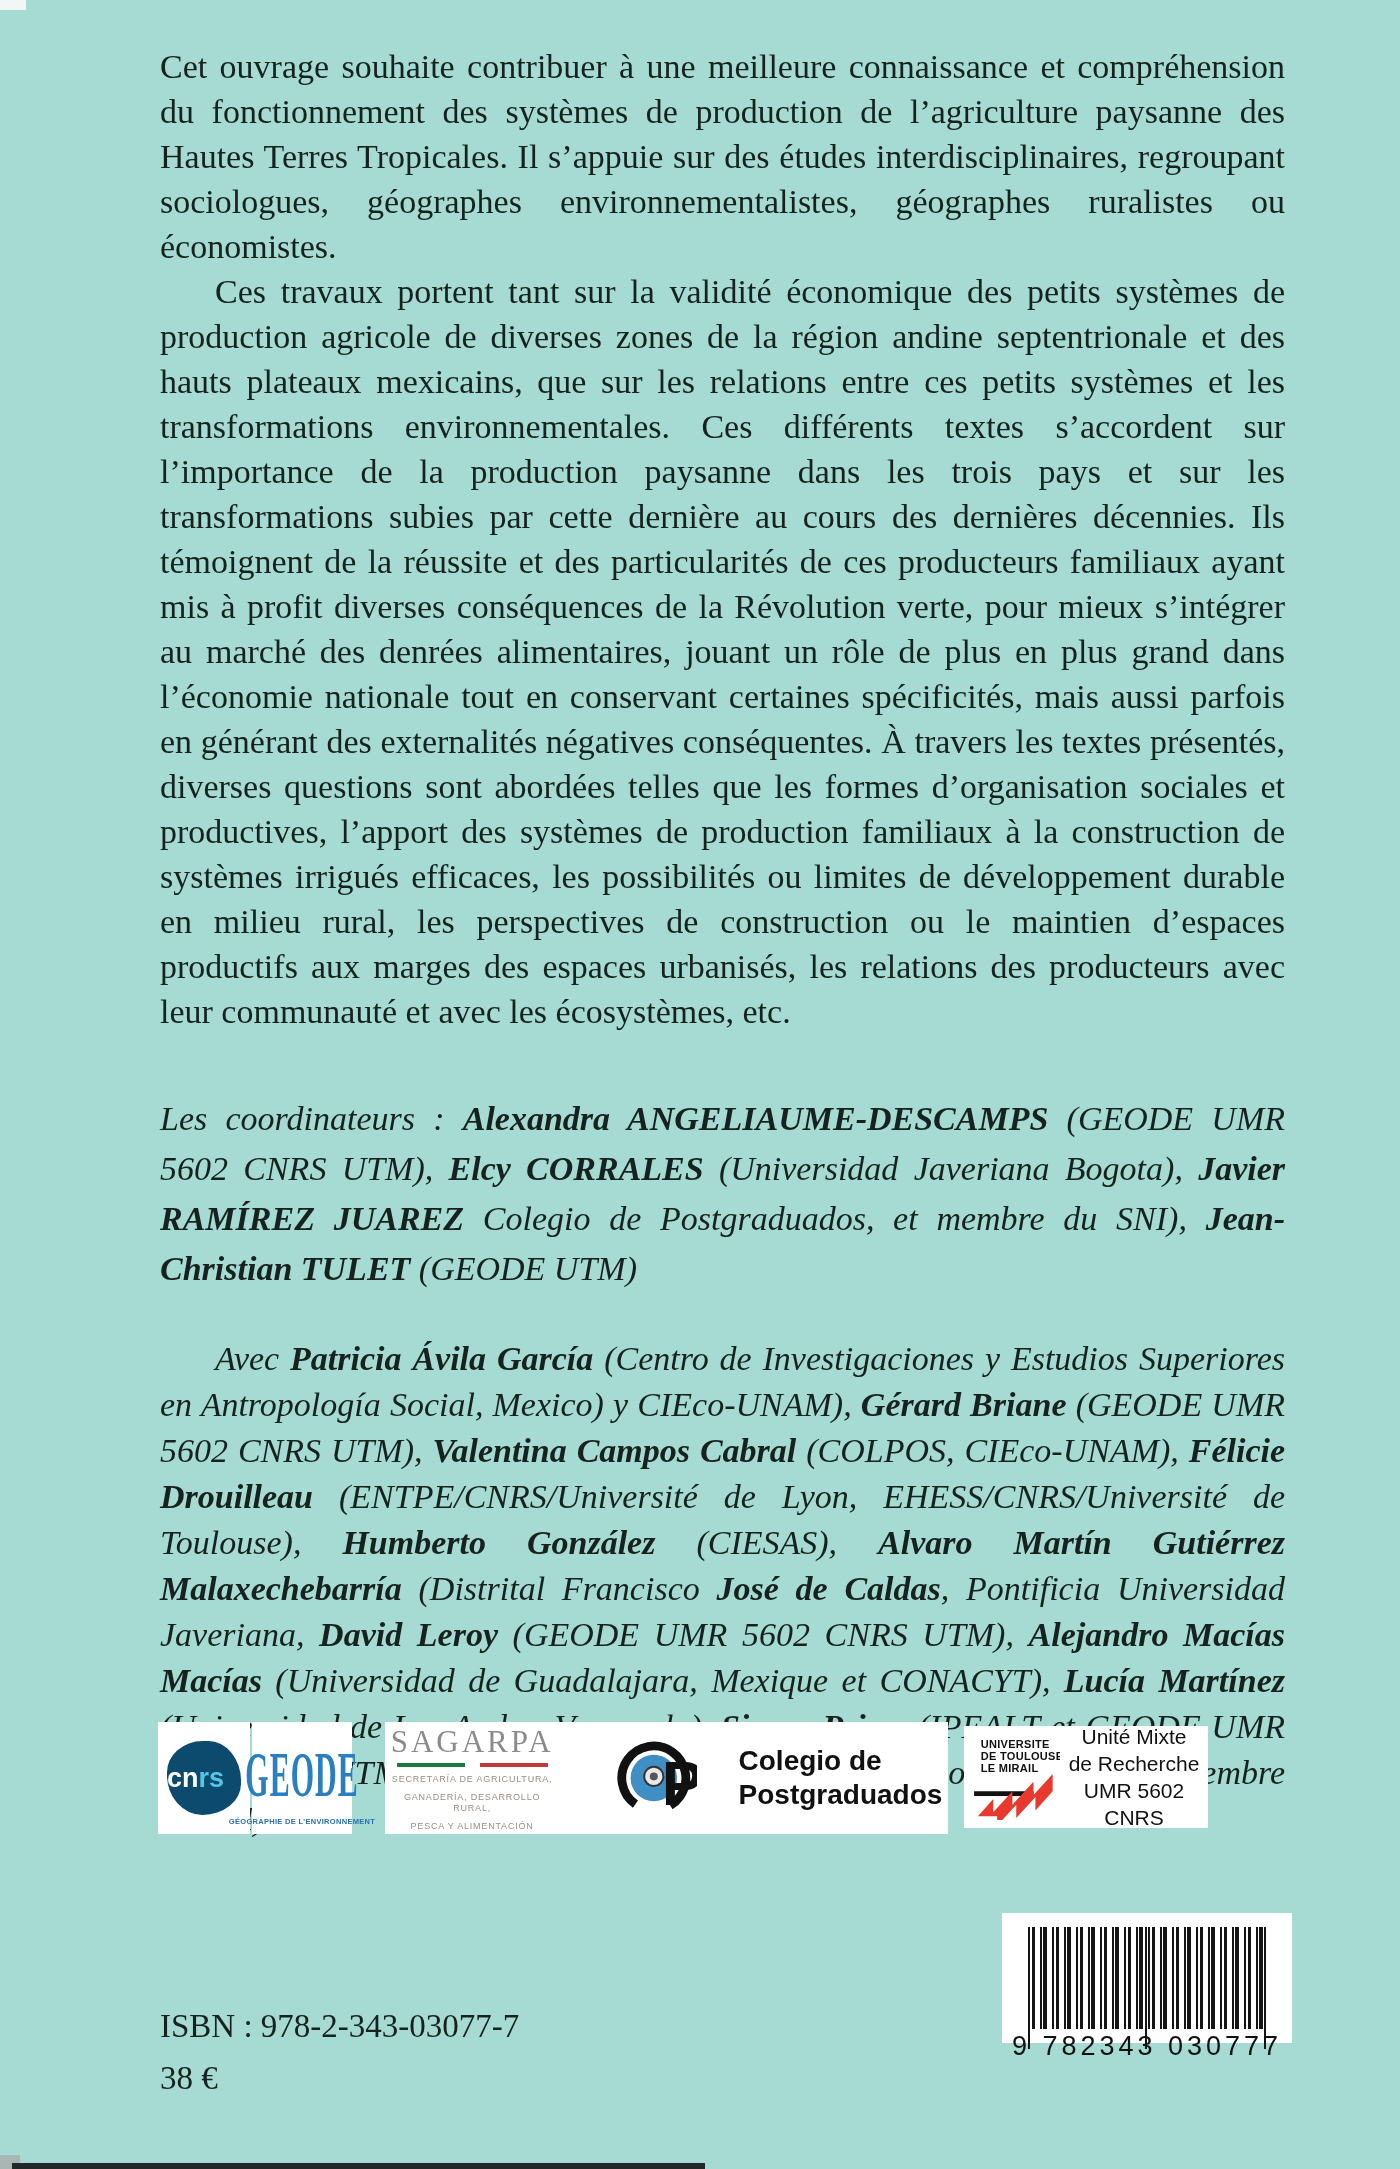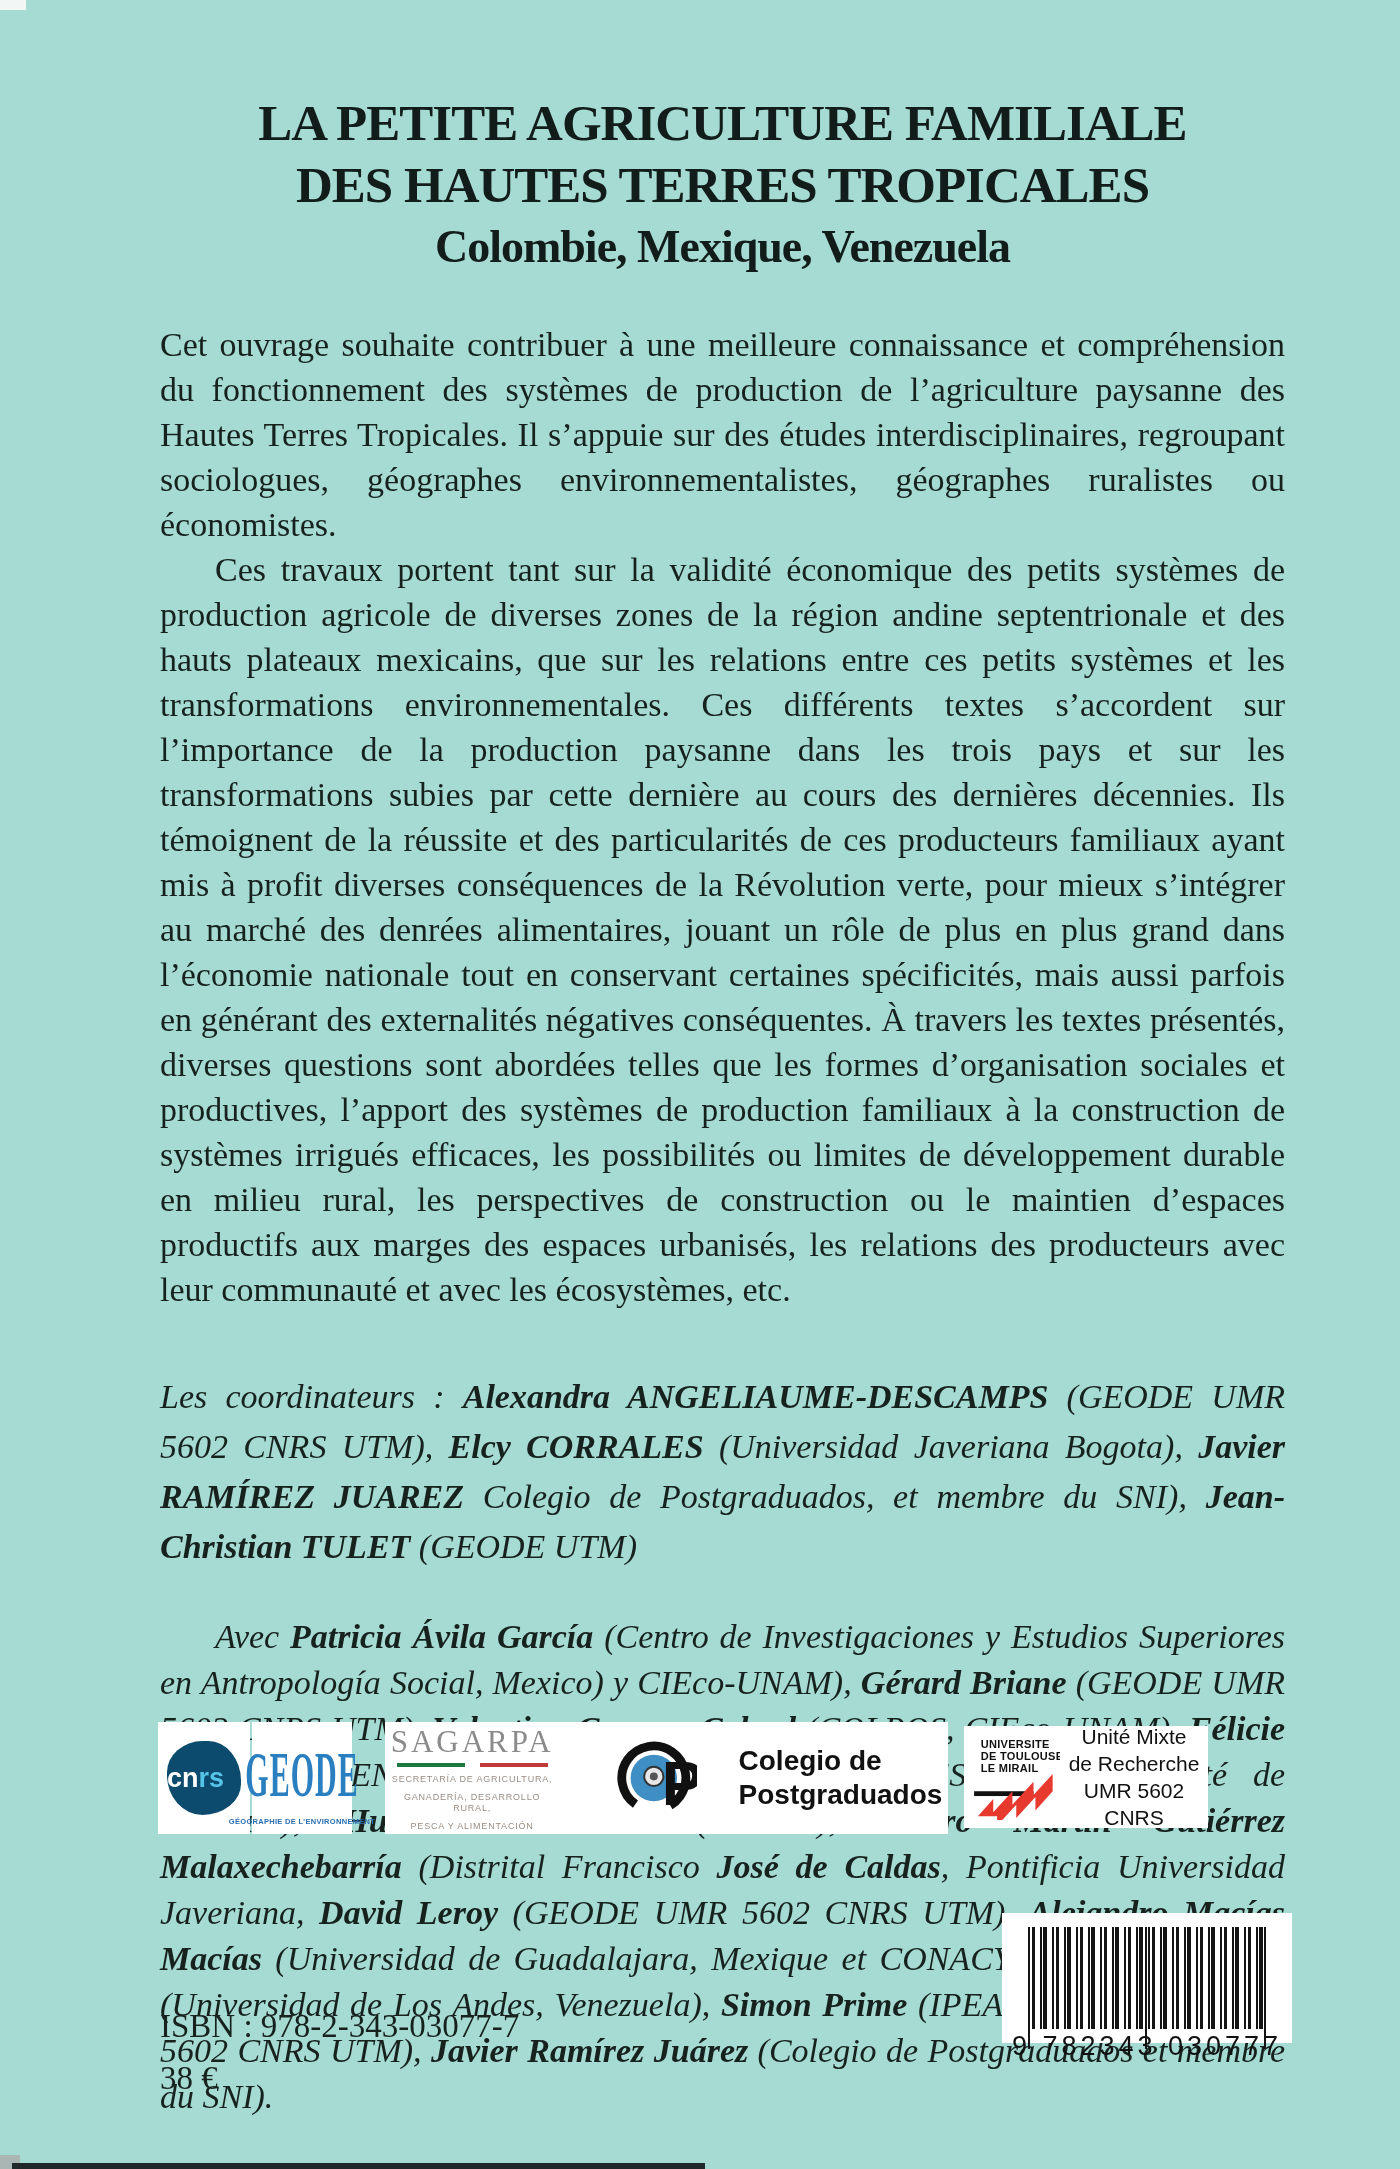--- a/index.html
+++ b/index.html
@@ -70,25 +70,20 @@
   .barcode-digits{position:absolute;left:0;right:0;top:118px;text-align:center;
                   font-family:"Liberation Sans",sans-serif;font-size:27px;letter-spacing:4px;color:#111;}
 </style>
 </head>
 <body>
 
 <div class="page">
   <div class="artifact-top"></div>
 
   <div class="content">
-    <div class="title">
-      <div class="l12">LA PETITE AGRICULTURE FAMILIALE</div>
-      <div class="l12">DES HAUTES TERRES TROPICALES</div>
-      <div class="l3">Colombie, Mexique, Venezuela</div>
-    </div>
 
     <p class="p p1">Cet ouvrage souhaite contribuer à une meilleure connaissance et compréhension du fonctionnement des systèmes de production de l’agriculture paysanne des Hautes Terres Tropicales. Il s’appuie sur des études interdisciplinaires, regroupant sociologues, géographes environnementalistes, géographes ruralistes ou économistes.</p>
     <p class="p p2">Ces travaux portent tant sur la validité économique des petits systèmes de production agricole de diverses zones de la région andine septentrionale et des hauts plateaux mexicains, que sur les relations entre ces petits systèmes et les transformations environnementales. Ces différents textes s’accordent sur l’importance de la production paysanne dans les trois pays et sur les transformations subies par cette dernière au cours des dernières décennies. Ils témoignent de la réussite et des particularités de ces producteurs familiaux ayant mis à profit diverses conséquences de la Révolution verte, pour mieux s’intégrer au marché des denrées alimentaires, jouant un rôle de plus en plus grand dans l’économie nationale tout en conservant certaines spécificités, mais aussi parfois en générant des externalités négatives conséquentes. À travers les textes présentés, diverses questions sont abordées telles que les formes d’organisation sociales et productives, l’apport des systèmes de production familiaux à la construction de systèmes irrigués efficaces, les possibilités ou limites de développement durable en milieu rural, les perspectives de construction ou le maintien d’espaces productifs aux marges des espaces urbanisés, les relations des producteurs avec leur communauté et avec les écosystèmes, etc.</p>
 
     <p class="p coord"><span>Les coordinateurs : </span><span class="bold-seg">Alexandra ANGELIAUME-DESCAMPS</span><span> (GEODE UMR 5602 CNRS UTM), </span><span class="bold-seg">Elcy CORRALES</span><span> (Universidad Javeriana Bogota), </span><span class="bold-seg">Javier RAMÍREZ JUAREZ</span><span> Colegio de Postgraduados, et membre du SNI), </span><span class="bold-seg">Jean-Christian TULET</span><span> (GEODE UTM)</span></p>
     <p class="p contrib"><span>Avec </span><span class="bold-seg">Patricia Ávila García</span><span> (Centro de Investigaciones y Estudios Superiores en Antropología Social, Mexico) y CIEco-UNAM), </span><span class="bold-seg">Gérard Briane</span><span> (GEODE UMR 5602 CNRS UTM), </span><span class="bold-seg">Valentina Campos Cabral</span><span> (COLPOS, CIEco-UNAM), </span><span class="bold-seg">Félicie Drouilleau</span><span> (ENTPE/CNRS/Université de Lyon, EHESS/CNRS/Université de Toulouse), </span><span class="bold-seg">Humberto González</span><span> (CIESAS), </span><span class="bold-seg">Alvaro Martín Gutiérrez Malaxechebarría</span><span> (Distrital Francisco </span><span class="bold-seg">José de Caldas</span><span>, Pontificia Universidad Javeriana, </span><span class="bold-seg">David Leroy</span><span> (GEODE UMR 5602 CNRS UTM), </span><span class="bold-seg">Alejandro Macías Macías</span><span> (Universidad de Guadalajara, Mexique et CONACYT), </span><span class="bold-seg">Lucía Martínez</span><span> (Universidad de Los Andes, Venezuela), </span><span class="bold-seg">Simon Prime</span><span> (IPEALT et GEODE UMR 5602 CNRS UTM), </span><span class="bold-seg">Javier Ramírez Juárez</span><span> (Colegio de Postgraduados et membre du SNI).</span></p>
   </div>
 
   <div class="logo-strip">
 

